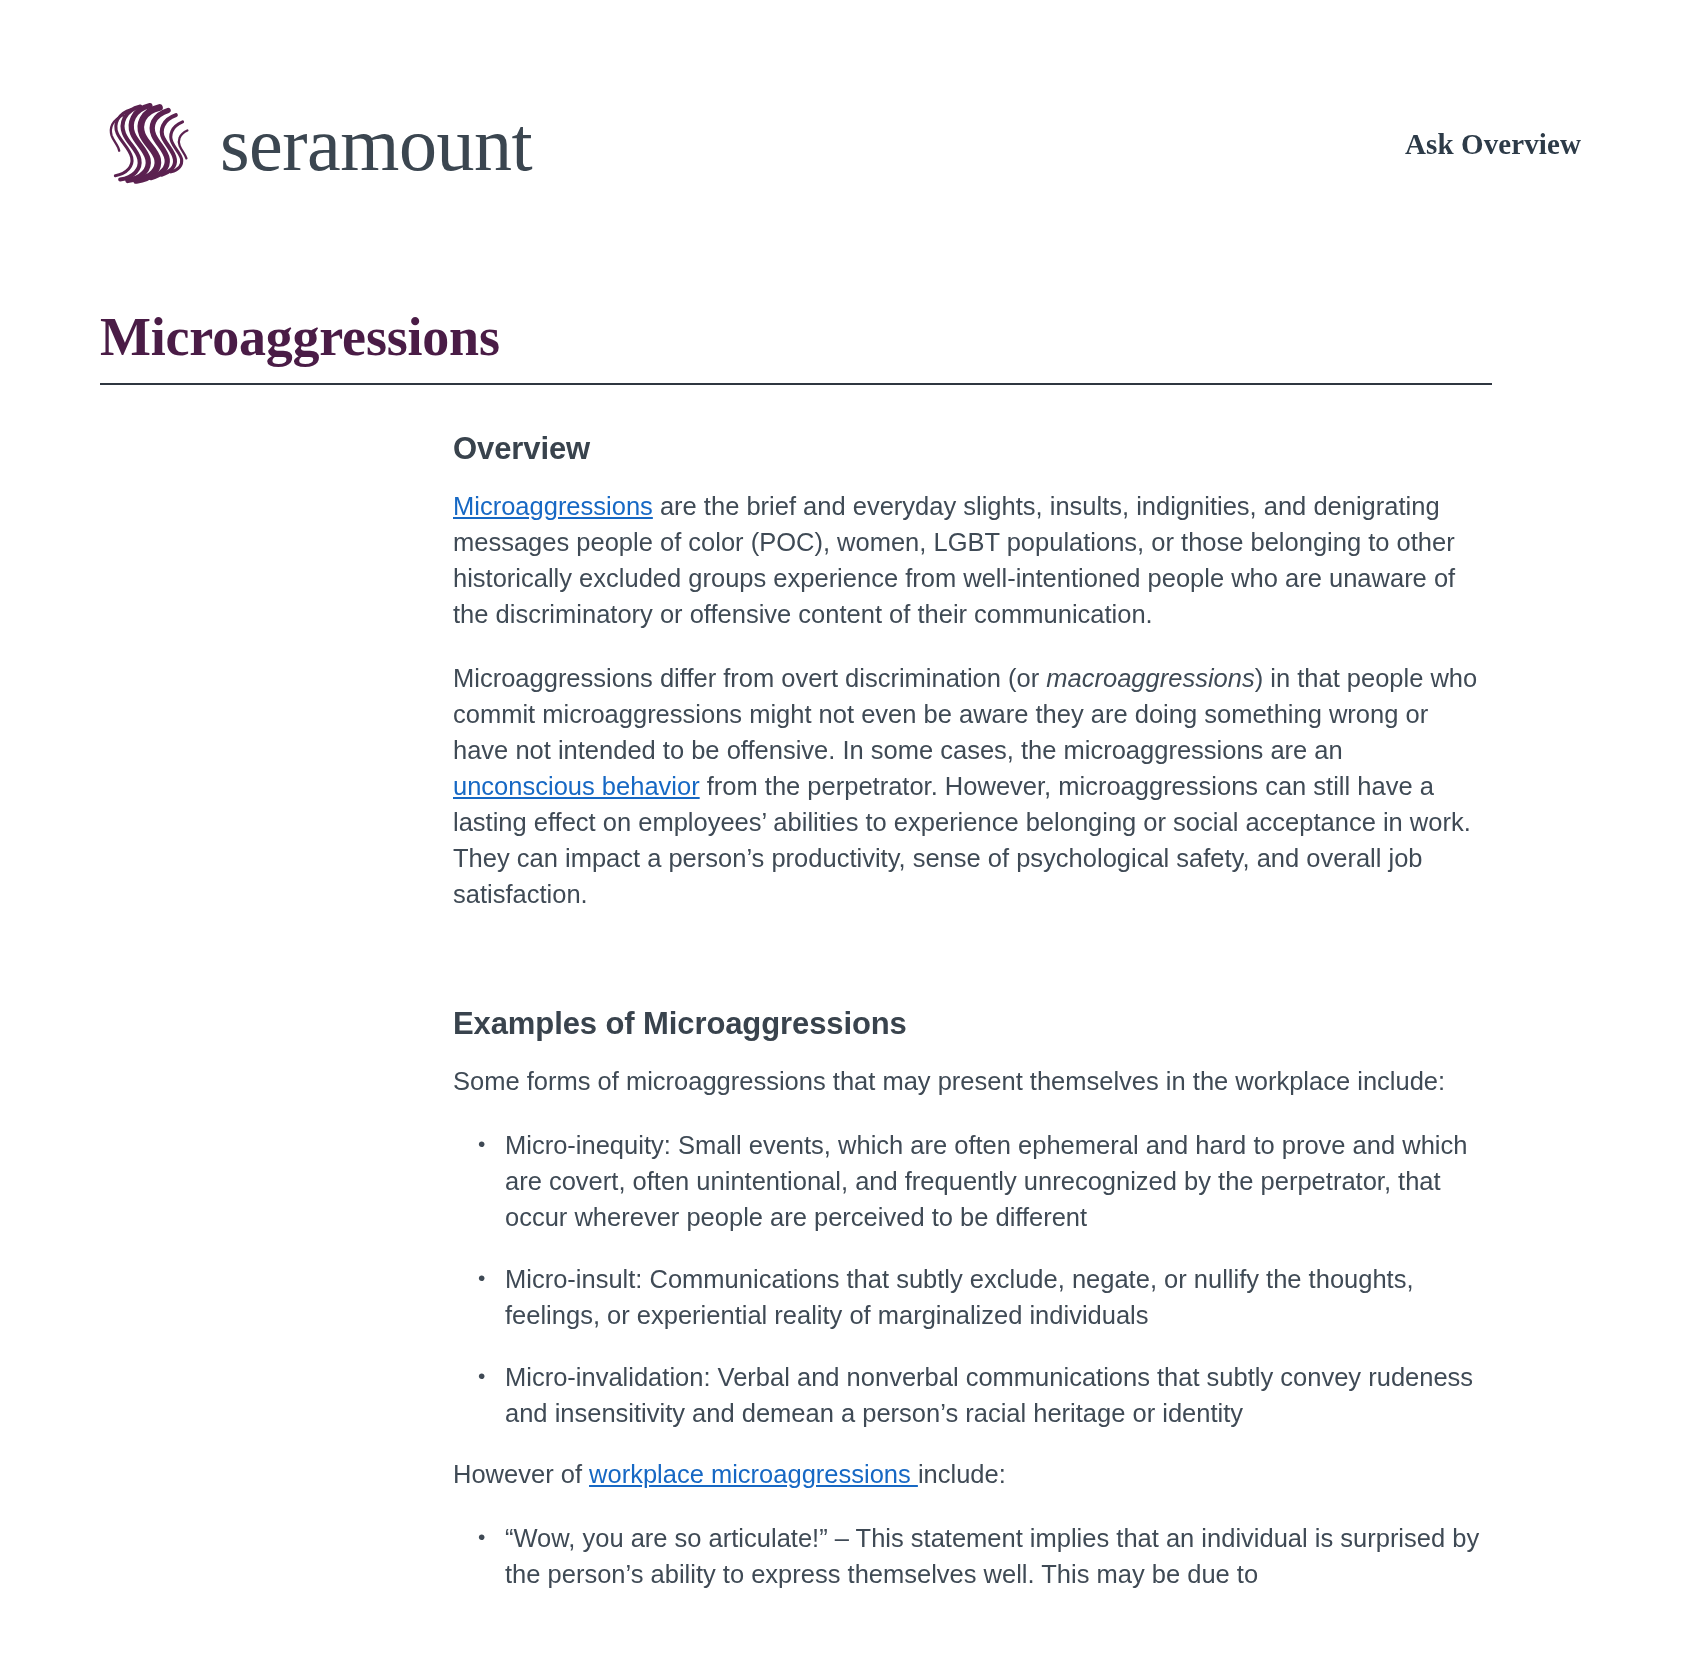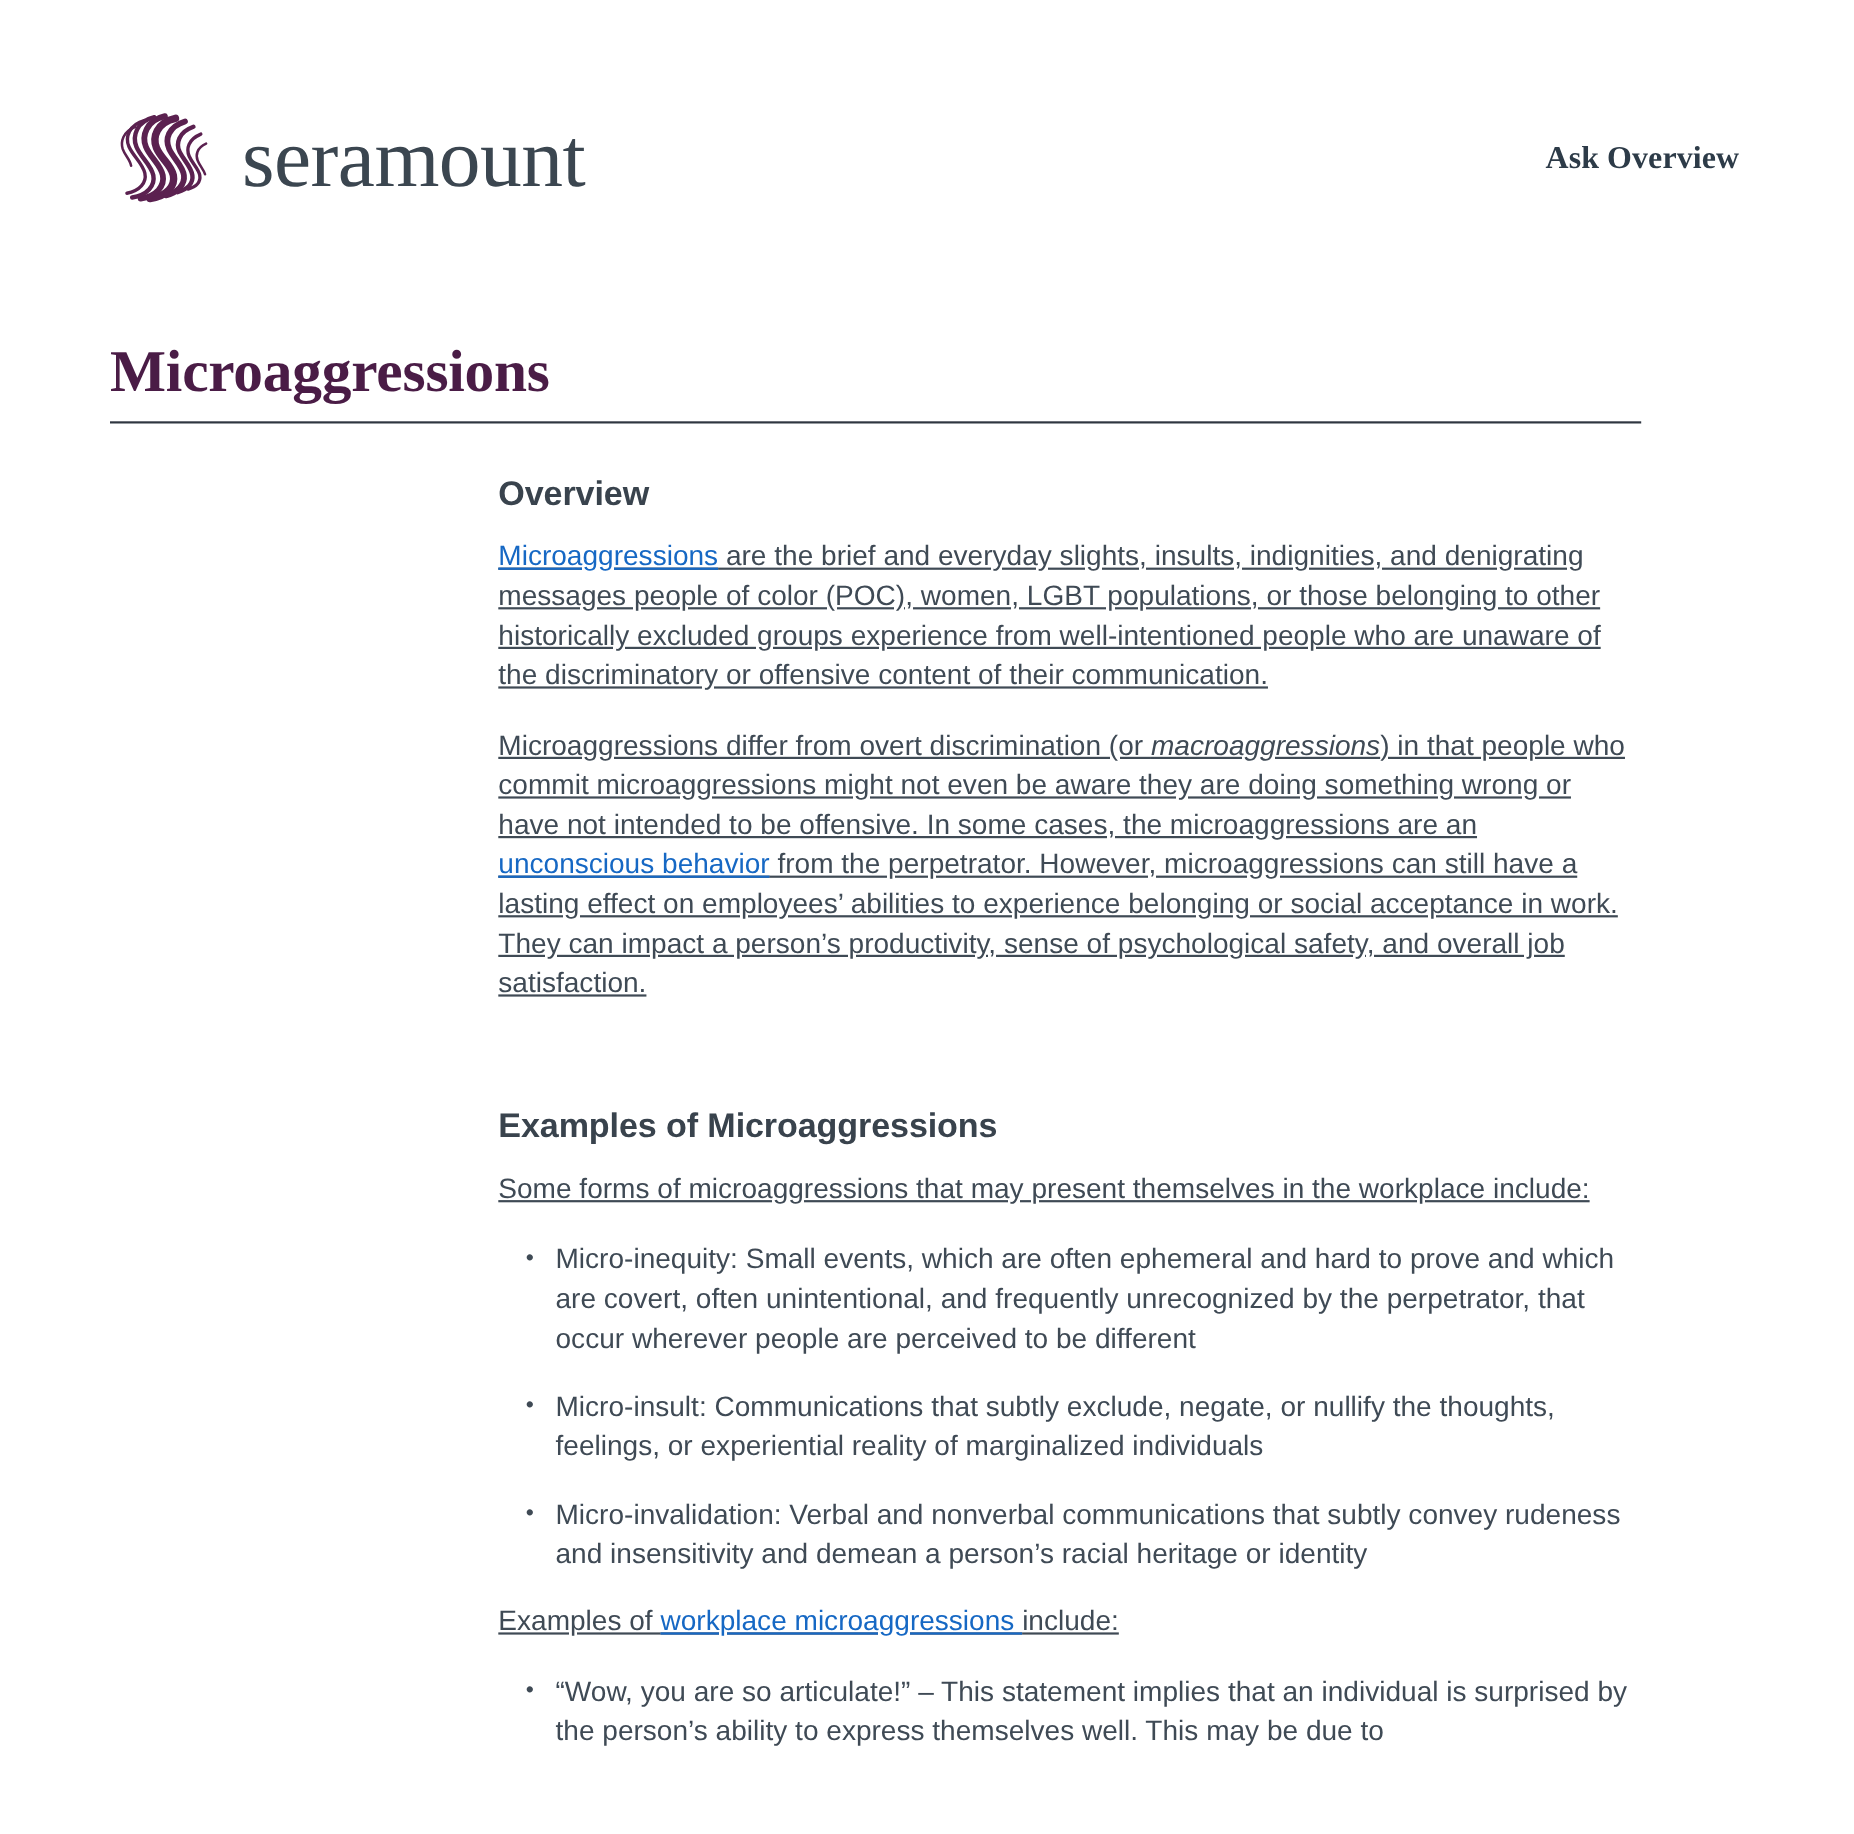--- a/index.html
+++ b/index.html
@@ -98,21 +98,20 @@
     letter-spacing: -0.1px;
   }
   h2.section-heading.spaced {
     margin-top: 92px;
   }
   p.body-text {
     font-size: 25.5px;
     line-height: 1.41;
     margin: 0 0 28px 0;
     color: #3f4a55;
-    text-decoration: underline;
   }
   p.body-text:last-child { margin-bottom: 0; }
   a.inline-link {
     color: #1668c4;
     text-decoration: underline;
   }
   em { font-style: italic; }
 
   ul.bullets {
     list-style: none;
@@ -180,19 +179,19 @@
   <h2 class="section-heading spaced">Examples of Microaggressions</h2>
 
   <p class="body-text lead-in">Some forms of microaggressions that may present themselves in the workplace include:</p>
 
   <ul class="bullets">
     <li>Micro-inequity: Small events, which are often ephemeral and hard to prove and which are covert, often unintentional, and frequently unrecognized by the perpetrator, that occur wherever people are perceived to be different</li>
     <li>Micro-insult: Communications that subtly exclude, negate, or nullify the thoughts, feelings, or experiential reality of marginalized individuals</li>
     <li>Micro-invalidation: Verbal and nonverbal communications that subtly convey rudeness and insensitivity and demean a person’s racial heritage or identity</li>
   </ul>
 
-  <p class="body-text"><span>Examples of </span><a class="inline-link" href="#">workplace microaggressions </a><span>include:</span></p>
+  <p class="body-text"><span>However of </span><a class="inline-link" href="#">workplace microaggressions </a><span>include:</span></p>
 
   <ul class="bullets">
     <li>“Wow, you are so articulate!” – This statement implies that an individual is surprised by the person’s ability to express themselves well. This may be due to</li>
   </ul>
 
 </div>
 
 </body></html>

